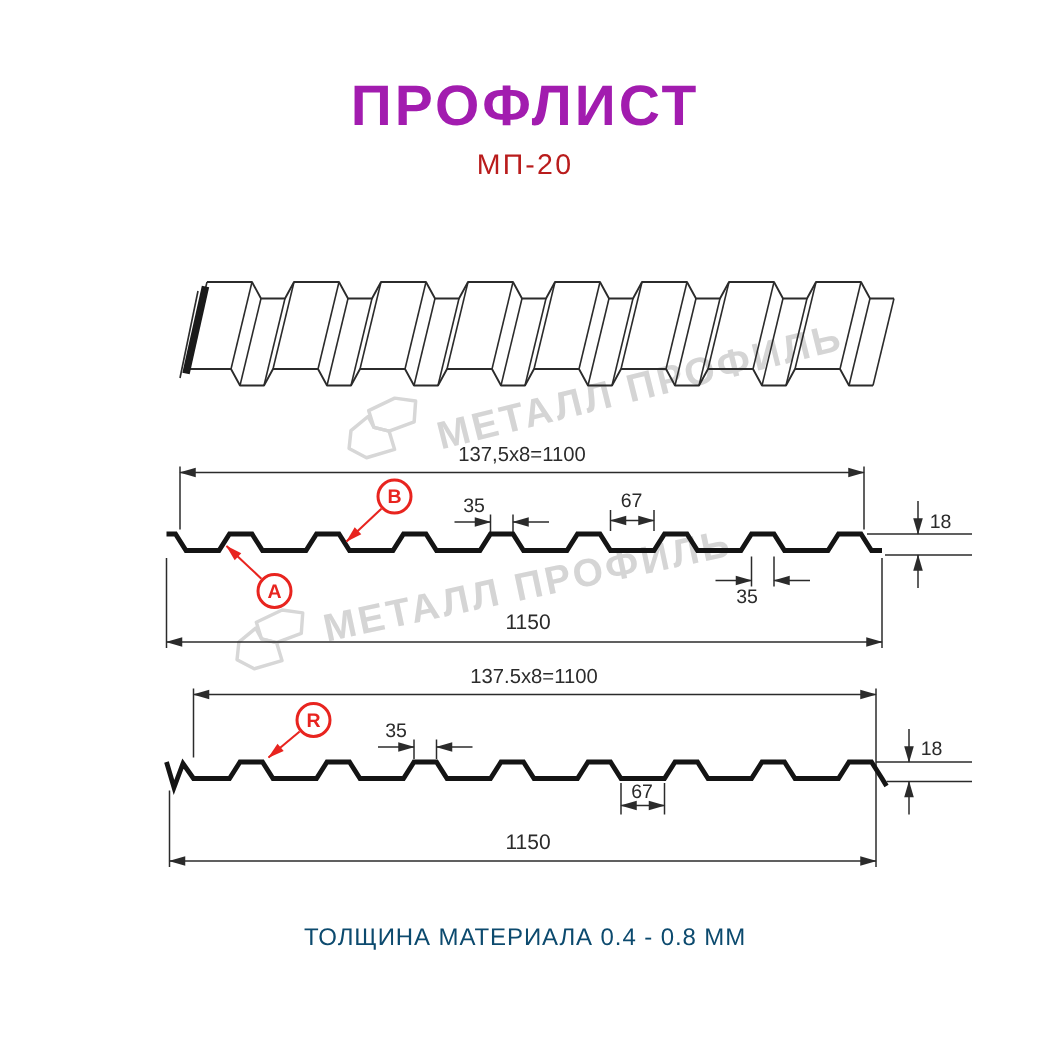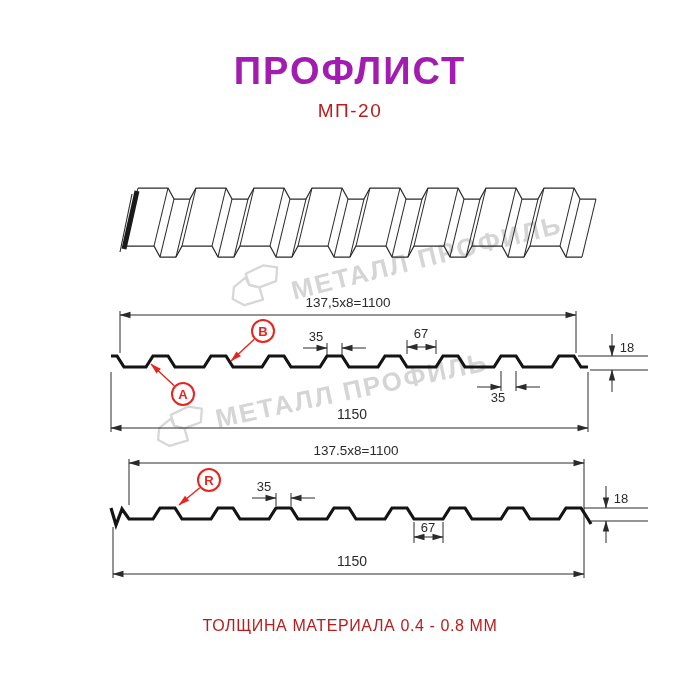--- a/index.html
+++ b/index.html
@@ -3,21 +3,21 @@
 <meta charset="utf-8">
 <style>
   html,body{margin:0;padding:0;background:#ffffff;}
   .page{position:relative;width:700px;height:700px;background:#fff;overflow:hidden;
         font-family:"Liberation Sans",sans-serif;}
   .title{position:absolute;top:50px;left:0;width:100%;text-align:center;margin:0;
          font-size:38px;font-weight:700;letter-spacing:2px;color:#a21caf;z-index:3;}
   .subtitle{position:absolute;top:100px;left:0;width:100%;text-align:center;
             font-size:19px;font-weight:500;letter-spacing:1.5px;color:#b91c1c;z-index:3;}
   .footer{position:absolute;top:617px;left:0;width:100%;text-align:center;
-          font-size:16px;font-weight:500;letter-spacing:.6px;color:#b91c1c;z-index:3;}
+          font-size:16px;font-weight:500;letter-spacing:.6px;color:#0c4a6e;z-index:3;}
   .wm-logo{position:absolute;color:#d7d7d7;z-index:1;}
   .wm-logo1{left:227px;top:262px;transform:rotate(-8deg);}
   .wm-logo2{left:152px;top:404px;transform:rotate(-8deg);}
   .wm-text{position:absolute;font-size:26px;font-weight:700;letter-spacing:2px;
            white-space:nowrap;color:#d5d5d5;transform-origin:left center;z-index:1;}
   .wm-text1{left:292px;top:276px;transform:rotate(-14deg);}
   .wm-text2{left:216px;top:404px;transform:rotate(-12deg);}
   #drawing{position:absolute;left:0;top:0;z-index:2;}
   #drawing text{font-family:"Liberation Sans",sans-serif;}
 </style>

